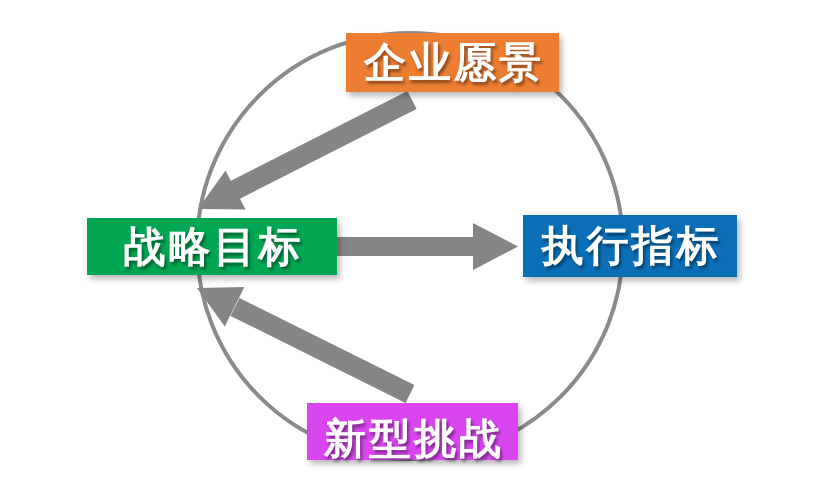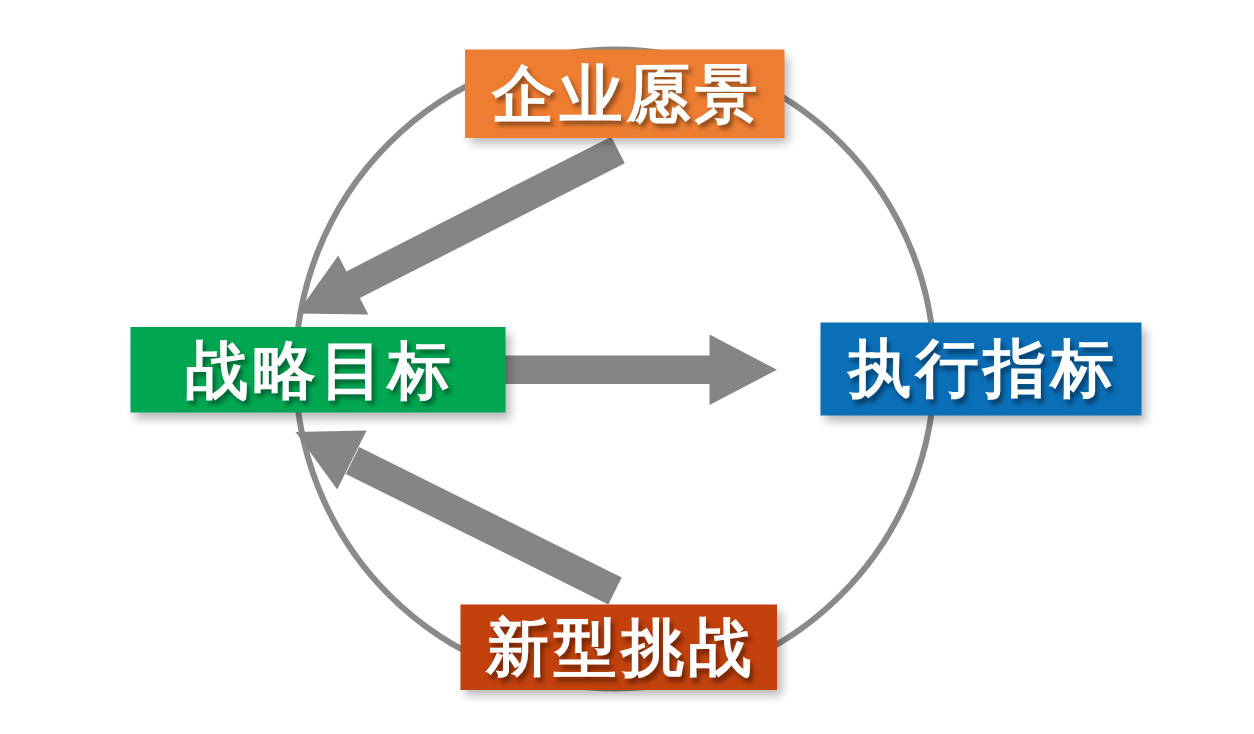--- a/index.html
+++ b/index.html
@@ -64,29 +64,29 @@
       <line x1="305" y1="246.5" x2="476" y2="246.5" stroke-width="19" stroke="#858585"></line>
       <polygon points="473,223 518,246.5 473,270" fill="#858585"></polygon>
     </g>
 
     <g>
       <line x1="410" y1="394" x2="235" y2="307" stroke-width="20" stroke="#858585"></line>
       <polygon points="197,288 244.4,287 224.8,326.4" fill="#858585"></polygon>
     </g>
   </svg>
 
-  <div class="node node-vision" style="background: rgb(237, 125, 49);">
+  <div class="node node-vision" style="background: rgb(237, 125, 49); margin-left: 36px;">
     <span class="node-label">企业愿景</span>
   </div>
 
   <div class="node node-strategy" style="background: rgb(0, 166, 81);">
     <span class="node-label">战略目标</span>
   </div>
 
-  <div class="node node-execution" style="background: rgb(11, 111, 184); margin-left: 24px;">
+  <div class="node node-execution" style="background: rgb(11, 111, 184);">
     <span class="node-label">执行指标</span>
   </div>
 
-  <div class="node node-challenge" style="background: #c2410c;">
+  <div class="node node-challenge" style="background: #d946ef; align-items: flex-end;">
     <span class="node-label">新型挑战</span>
   </div>
 
 </div>
 
 </body></html>

